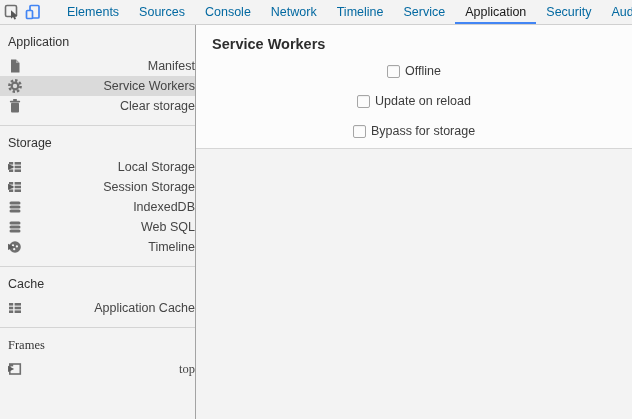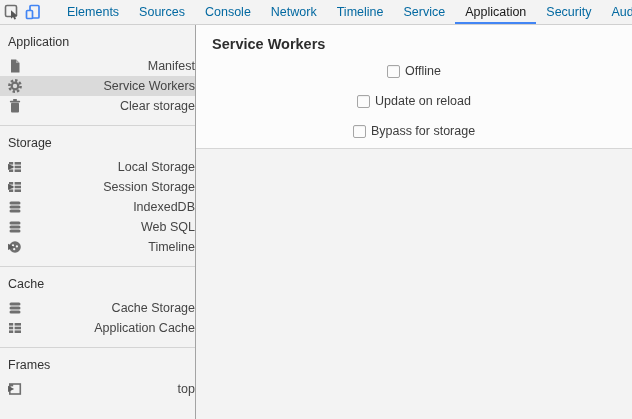--- a/index.html
+++ b/index.html
@@ -34,21 +34,21 @@
 
   
   .sidebar {
     width: 196px; flex: 0 0 196px;
     background: #f3f3f3;
     border-right: 1px solid #a3a3a3;
     overflow: hidden;
     font-size: 12.5px;
   }
   .section { padding: 10px 0 9px 0; border-bottom: 1px solid #d4d4d4; }
-  .section:last-child { border-bottom: none; }
+  .section:last-child { border-bottom: none; font-family: Liberation Serif, serif; }
   .section-title { padding: 0 8px; height: 15px; line-height: 15px; color: #333; margin-bottom: 6px; }
   .item {
     height: 20px; display: flex; align-items: center;
     padding-left: 7px; position: relative;
     color: #454545; cursor: pointer; white-space: nowrap; justify-content: space-between;
   }
   .item.selected { background: #dadada; }
   .arrow {
     position: absolute; left: 8px; top: 50%; transform: translateY(-54%);
     font-size: 8px; color: #5c5c5c; line-height: 1;
@@ -218,31 +218,20 @@
   </div>
           </div>
   </div>
         <div class="section">
     <div class="section-title">Cache</div>
     <div class="section-items">
             <div class="item">
 
     <span class="icon">
                 <svg width="16" height="16" viewBox="0 0 16 16" fill="#6f6f6f">
-                  <rect x="2.5" y="2.6" width="11" height="3" rx="1.5"></rect>
-                  <rect x="2.5" y="6.5" width="11" height="3" rx="1.5"></rect>
-                  <rect x="2.5" y="10.4" width="11" height="3" rx="1.5"></rect>
-                </svg>
-              </span>
-    <span class="label">Cache Storage</span>
-  </div>
-            <div class="item">
-
-    <span class="icon">
-                <svg width="16" height="16" viewBox="0 0 16 16" fill="#6f6f6f">
                   <rect x="2" y="3" width="4.2" height="2.6"></rect>
                   <rect x="7.6" y="3" width="6.4" height="2.6"></rect>
                   <rect x="2" y="6.7" width="4.2" height="2.6"></rect>
                   <rect x="7.6" y="6.7" width="6.4" height="2.6"></rect>
                   <rect x="2" y="10.4" width="4.2" height="2.6"></rect>
                   <rect x="7.6" y="10.4" width="6.4" height="2.6"></rect>
                 </svg>
               </span>
     <span class="label">Application Cache</span>
   </div>

